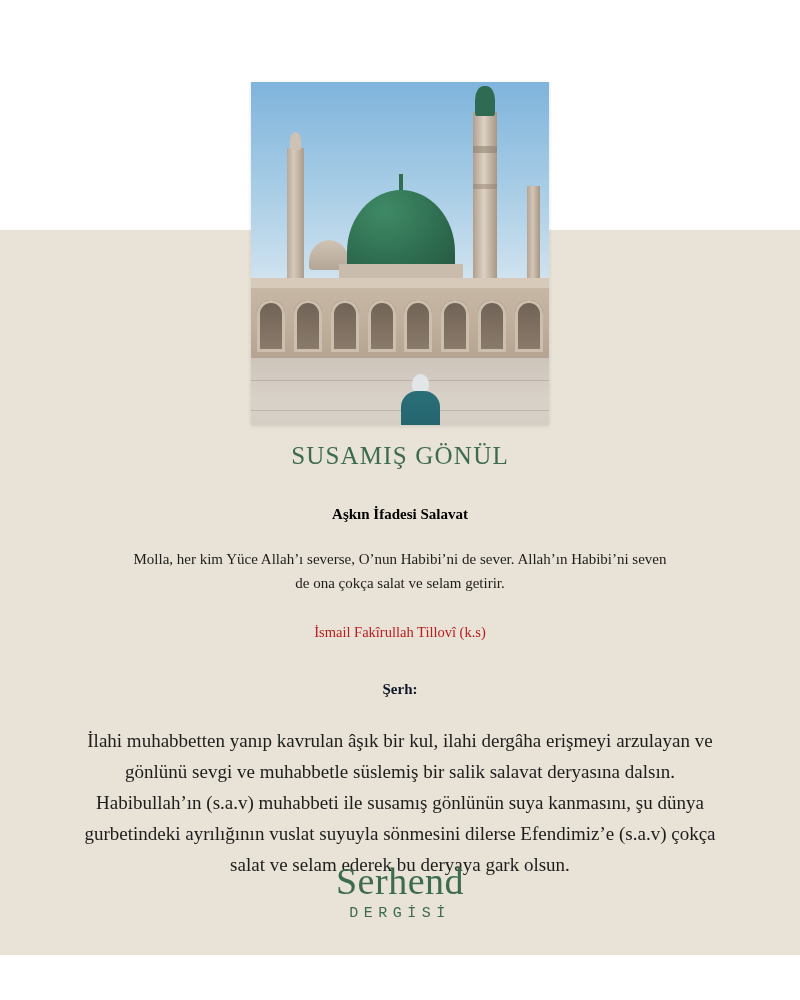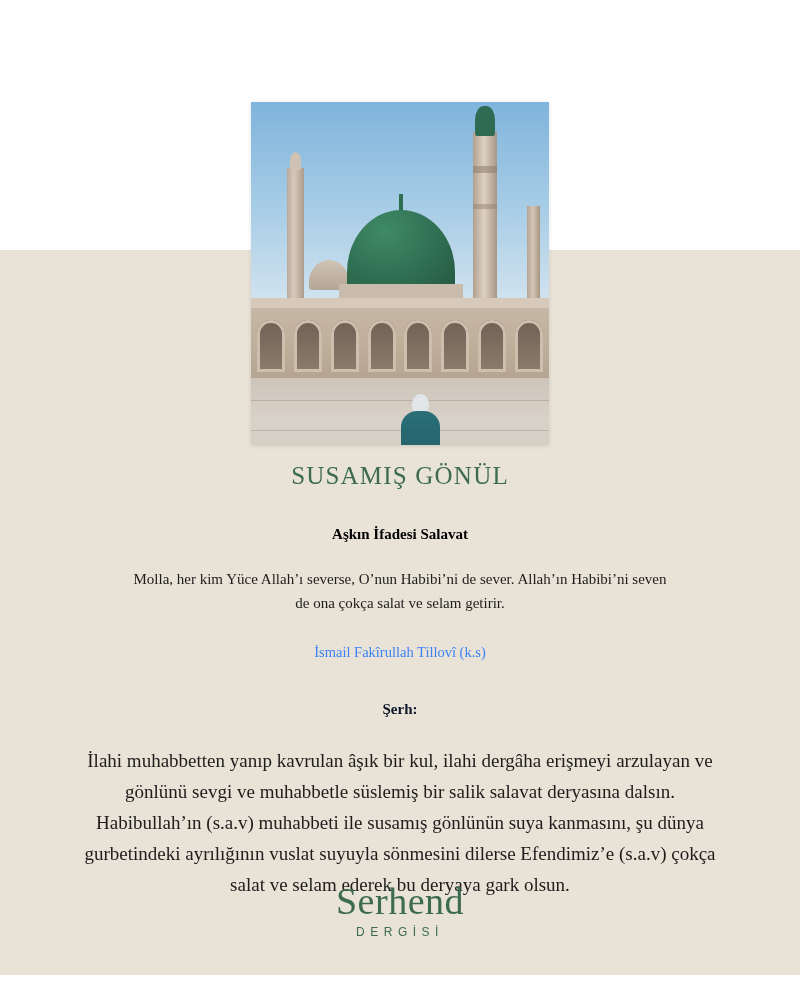--- a/index.html
+++ b/index.html
@@ -11,21 +11,20 @@
     height: 1000px;
     background: #ffffff;
     font-family: "Liberation Serif", serif;
     overflow: hidden;
   }
   .page {
     position: relative;
     width: 800px;
     height: 900px;
     background: #ffffff;
-    margin-top: 20px;
   }
   
   .beige-band {
     position: absolute;
     left: 0;
     top: 230px;
     width: 800px;
     height: 725px;
     background: #e8e2d7;
   }
@@ -226,21 +225,21 @@
     font-size: 15px;
     line-height: 1.62;
     color: #1d1d1b;
     margin: 0 auto 28px auto;
     width: 540px;
     text-align: center;
   }
   .attrib {
     font-family: "Liberation Serif", serif;
     font-size: 14.5px;
-    color: #3b82f6;
+    color: #b91c1c;
     margin: 0 0 40px 0;
   }
   .serh-label {
     font-family: "Liberation Serif", serif;
     font-size: 15px;
     font-weight: bold;
     color: #0f172a;
     margin: 0 0 27px 0;
   }
   .body-text {
@@ -261,22 +260,22 @@
     text-align: center;
   }
   .logo-main {
     font-family: "Liberation Serif", serif;
     font-size: 38px;
     letter-spacing: 0.5px;
     color: #3d6b4f;
     line-height: 1;
   }
   .logo-sub {
-    font-family: Liberation Sans, sans-serif;
-    font-size: 12px;
+    font-family: Liberation Mono, monospace;
+    font-size: 15px;
     letter-spacing: 5.5px;
     color: #3d6b4f;
     margin-top: 5px;
   }
 </style>
 </head>
 <body>
 
 <div class="page">
 

